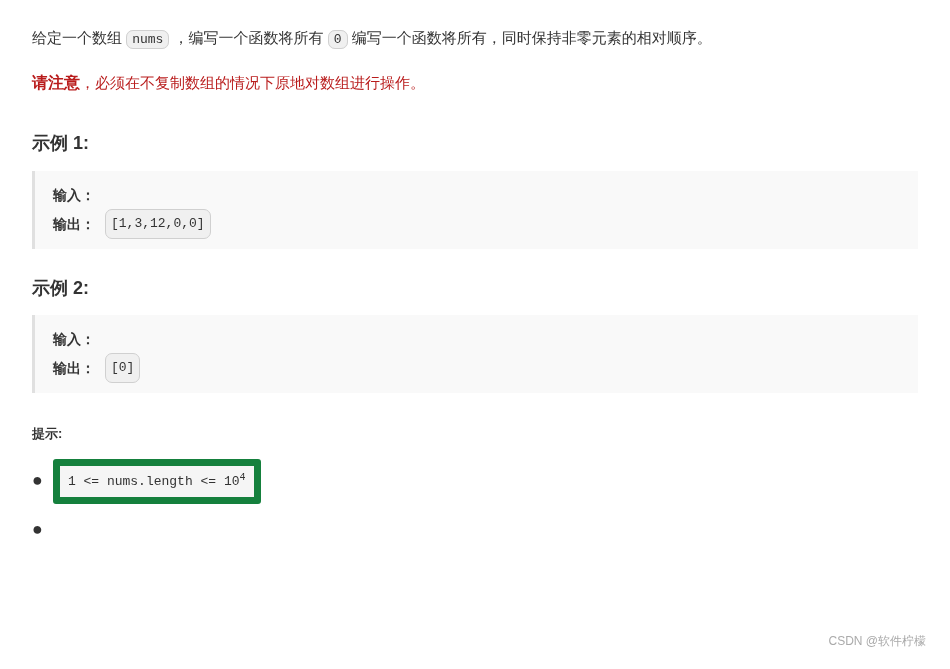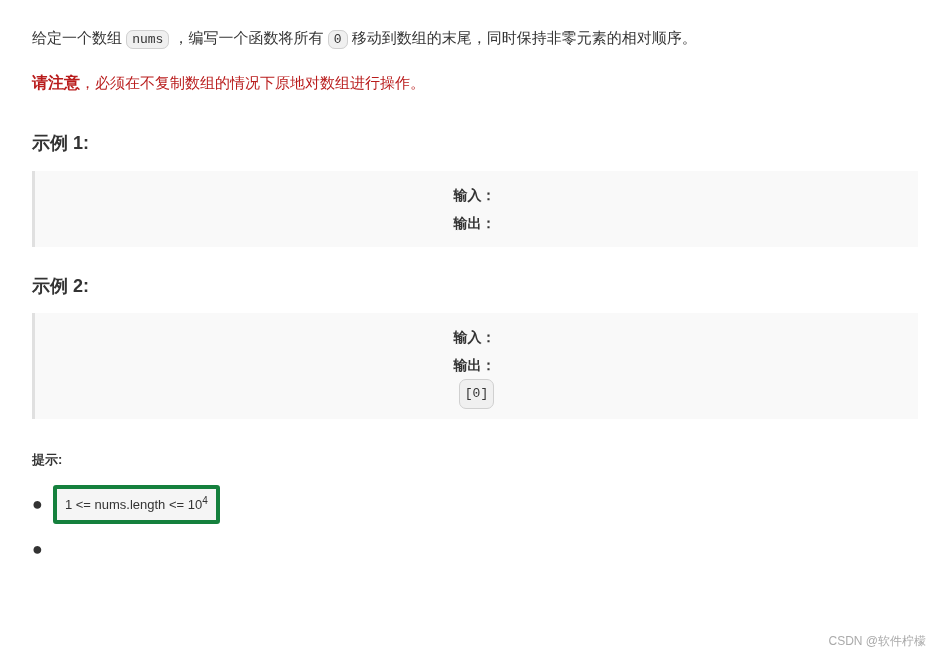--- a/index.html
+++ b/index.html
@@ -61,21 +61,21 @@
       border-left: 3px solid #e0e0e0;
       padding: 10px 18px;
       margin-bottom: 20px;
       font-size: 14px;
       line-height: 2;
     }
 
     .example-row {
       display: flex;
       align-items: center;
-      flex-direction: column;
+      gap: 6px;
     }
 
     .label-bold {
       font-weight: bold;
       font-size: 14px;
       min-width: 46px;
     }
 
     .hints-section {
       margin-top: 30px;
@@ -94,60 +94,61 @@
       margin-bottom: 16px;
       font-size: 14px;
     }
 
     .bullet {
       font-size: 18px;
       line-height: 1;
     }
 
     .hint-content {
-      font-family: Liberation Sans, sans-serif;
+      font-family: Liberation Mono, monospace;
       font-size: 13px;
       color: #333;
       background-color: #f5f5f5;
-      border: 4px solid #15803d;
+      border: 7px solid #15803d;
       border-radius: 3px;
       padding: 3px 8px;
     }
 
     sup {
       font-size: 10px;
     }
 
     .csdn-watermark {
       position: fixed;
       bottom: 18px;
       right: 24px;
       font-size: 12px;
       color: #aaa;
     }
   </style>
 </head>
 <body>
 
 <p class="intro-text">
-  <span>给定一个数组 </span><span class="code-inline">nums</span><span> ，编写一个函数将所有 </span><span class="code-inline">0</span><span> 移动到数组的末尾，同时保持非零元素的相对顺序。</span>
+  <span>给定一个数组 </span><span class="code-inline">nums</span><span> ，编写一个函数将所有 </span><span class="code-inline">0</span><span> 编写一个函数将所有，同时保持非零元素的相对顺序。</span>
 </p>
 
 <p class="note-text">
   <span class="note-bold">请注意</span><span>，必须在不复制数组的情况下原地对数组进行操作。</span>
 </p>
 
 <div>
   <p class="section-title">示例 1:</p>
   <div class="example-block">
     <div class="example-row">
       <span class="label-bold">输入：</span>
     </div>
     <div class="example-row">
       <span class="label-bold">输出：</span>
+      <span class="code-inline">[1,3,12,0,0]</span>
     </div>
   </div>
 </div>
 
 <div>
   <p class="section-title">示例 2:</p>
   <div class="example-block">
     <div class="example-row">
       <span class="label-bold">输入：</span>
     </div>

